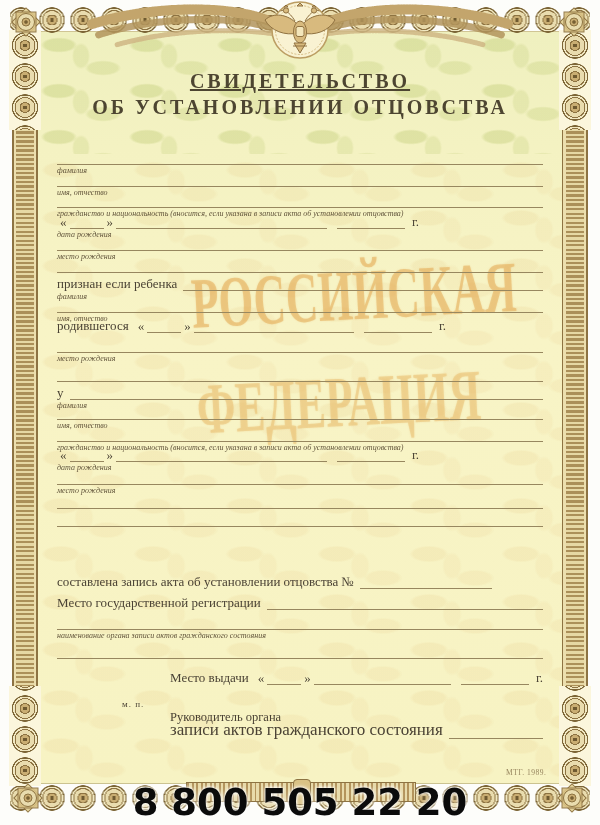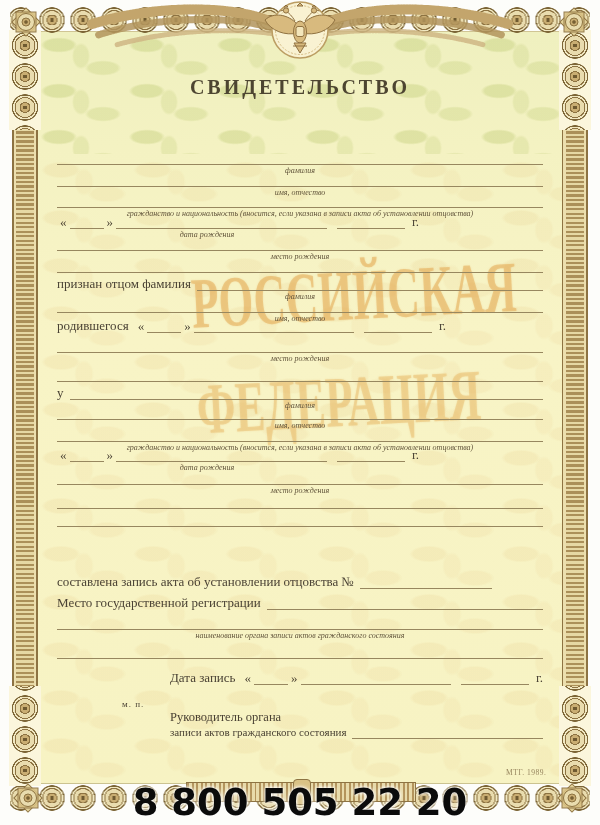--- a/index.html
+++ b/index.html
@@ -57,33 +57,33 @@
     transform:rotate(-3deg);pointer-events:none;}
   .wm-line{position:absolute;left:0;right:0;text-align:center;font-weight:bold;line-height:1;
     font-family:"Liberation Serif",serif;font-size:72px;transform:scaleX(.62);
     text-shadow:0 0 2px rgba(229,172,82,.35);}
   .wm1{top:12px;color:rgba(226,168,80,.42);}
   .wm2{top:118px;color:rgba(233,192,116,.42);}
 
   
   .title{position:absolute;left:0;right:0;text-align:center;
     font-weight:600;font-size:20px;letter-spacing:3px;color:#4d4531;}
-  .title1{top:76px;} .title2{top:96px;}
+  .title1{top:70px;text-decoration:underline;} .title2{top:96px;}
 
   
   .row{position:absolute;left:57px;right:57px;height:17px;display:flex;align-items:flex-end;
     font-size:13px;line-height:1;color:#4a4234;}
   .row .w{flex:1 1 auto;border-bottom:1px solid #97875f;height:100%;}
   .row .w.xs{flex:0 0 34px;} .row .w.sm{flex:0 0 68px;}
   .row .rest{flex:1 1 auto;}
   .row .t{white-space:nowrap;padding:0 6px 1px 0;}
   .row .t.after{padding:0 6px 1px 7px;}
   .row .q{padding:0 3px 1px 3px;}
   .row .gap{flex:0 0 10px;}
-  .lbl{position:absolute;text-align:center;font-style:italic;font-size:8px;line-height:1;
+  .lbl{position:absolute;text-align:left;font-style:italic;font-size:8px;line-height:1;
     color:#60533a;}
 
   .seal-mark{position:absolute;left:122px;top:699px;font-size:9px;letter-spacing:1px;color:#4a4234;}
   .head-line1{position:absolute;left:170px;top:710px;font-size:12.5px;color:#4a4234;}
   .form-code{position:absolute;left:506px;top:768px;font-size:7.5px;color:#95835c;letter-spacing:.5px;}
 
   
   .phone{position:absolute;left:0;right:0;top:781px;text-align:center;z-index:5;
     font-family:"DejaVu Sans",sans-serif;font-weight:bold;font-size:37px;color:#0b0b0b;
     text-shadow:0 0 3px #fff,0 0 5px #fff;}
@@ -178,20 +178,21 @@
         <path d="M312 7 l2 -2 l2 2 Z"></path>
       <path d="M297 6 l3 -3 l3 3 Z"></path>
       <ellipse cx="300" cy="32" rx="6.5" ry="11"></ellipse>
       <path d="M294 43 L306 43 L300 53 Z"></path>
       <path d="M293 46 L307 46" fill="none"></path>
       <rect x="296" y="26.5" width="8" height="10" rx="2" fill="#f3e6bb"></rect>
     </g>
   </svg>
 
   <div class="title title1">СВИДЕТЕЛЬСТВО</div>
+  <div class="title title2">ОБ УСТАНОВЛЕНИИ ОТЦОВСТВА</div>
 
   <div class="row" style="top:148px">
       <div class="w"></div>
     </div>
   <div class="lbl" style="top:167px;left:57px;right:57px">фамилия</div>
 
   <div class="row" style="top:170px">
       <div class="w"></div>
     </div>
   <div class="lbl" style="top:189px;left:57px;right:57px">имя, отчество</div>
@@ -215,21 +216,21 @@
   <div class="row" style="top:234px">
       <div class="w"></div>
     </div>
   <div class="lbl" style="top:253px;left:57px;right:57px">место рождения</div>
 
   <div class="row" style="top:256px">
       <div class="w"></div>
     </div>
 
   <div class="row" style="top:274px">
-    <span class="t">признан отцом фамилия</span>
+    <span class="t">признан если ребенка</span>
     <div class="w"></div>
   </div>
   <div class="lbl" style="top:293px;left:57px;right:57px">фамилия</div>
 
   <div class="row" style="top:296px">
       <div class="w"></div>
     </div>
   <div class="lbl" style="top:315px;left:57px;right:57px">имя, отчество</div>
 
   <div class="row" style="top:316px;right:148px">
@@ -308,34 +309,34 @@
   <div class="row" style="top:613px">
       <div class="w"></div>
     </div>
   <div class="lbl" style="top:632px;left:57px;right:57px">наименование органа записи актов гражданского состояния</div>
 
   <div class="row" style="top:642px">
       <div class="w"></div>
     </div>
 
   <div class="row" style="top:668px;left:170px">
-    <span class="t">Дата запись</span>
+    <span class="t">Место выдачи</span>
     <span class="q">«</span>
     <div class="w xs"></div>
     <span class="q">»</span>
     <div class="w"></div>
     <div class="gap"></div>
     <div class="w sm"></div>
     <span class="t after" style="padding-right:0">г.</span>
   </div>
 
   <div class="seal-mark">м. п.</div>
 
   <div class="head-line1">Руководитель органа</div>
-  <div class="row" style="top:722px;left:170px;font-size:11px">
+  <div class="row" style="top:722px;left:170px;font-size:17px">
     <span class="t">записи актов гражданского состояния</span>
     <div class="w"></div>
   </div>
 
   <div class="form-code">МТГ. 1989.</div>
 
   <div class="phone">8 800 505 22 20</div>
 
 </div>
 

